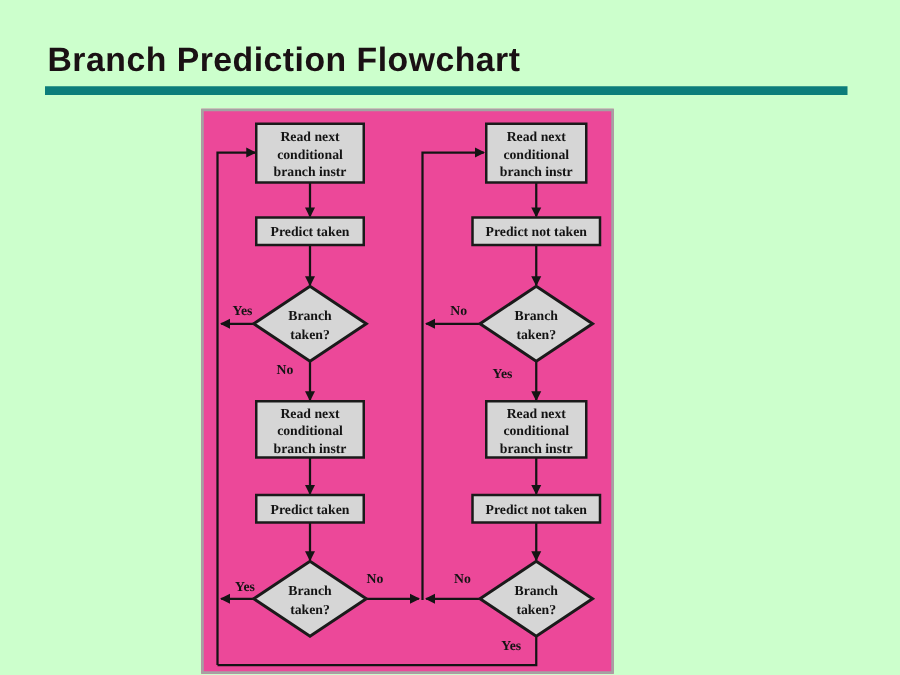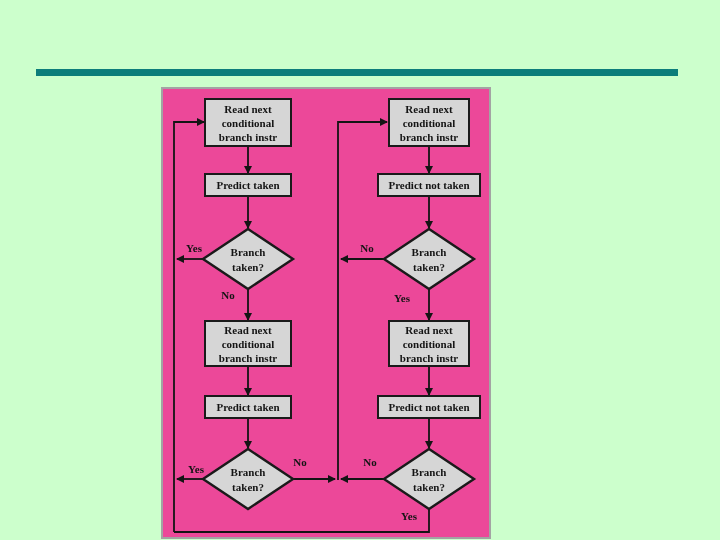--- a/index.html
+++ b/index.html
@@ -40,20 +40,21 @@
   .fc-label{
     font-family:"Liberation Serif", serif;
     font-size:11px;font-weight:bold;fill:#141414;
     text-anchor:middle;
   }
 </style>
 </head>
 <body>
 
 <div class="slide">
+  <h1 class="slide-title">Branch Prediction Flowchart</h1>
   <div class="title-bar"></div>
 
   <div class="panel">
     <svg width="326" height="448" viewBox="0 0 326 448">
 
       <g>
         <polyline class="fc-line" points="11,443 11,33 41,33"></polyline>
         <polygon class="fc-arrow" points="42,33 34,29 34,37"></polygon>
       </g>
 

